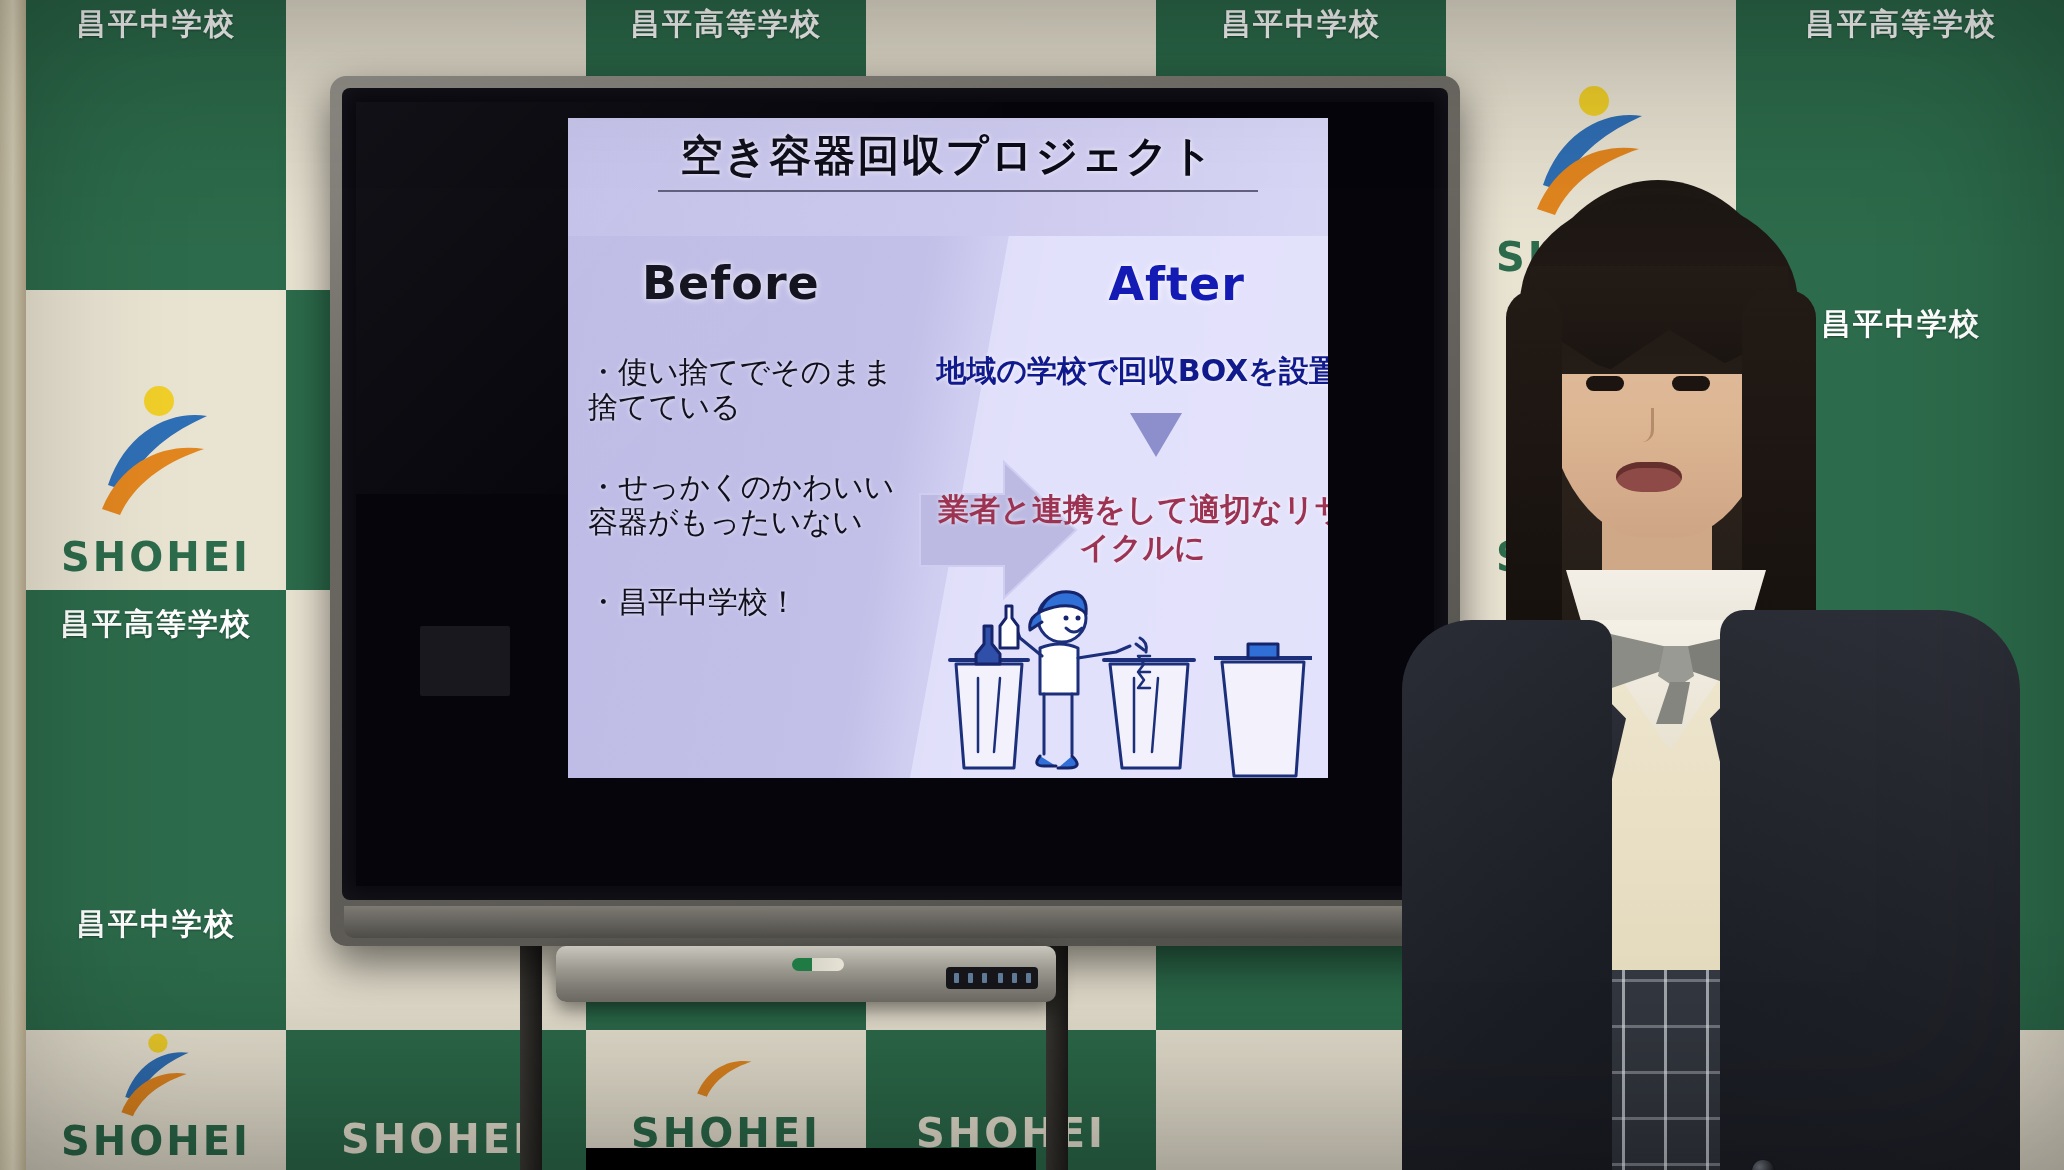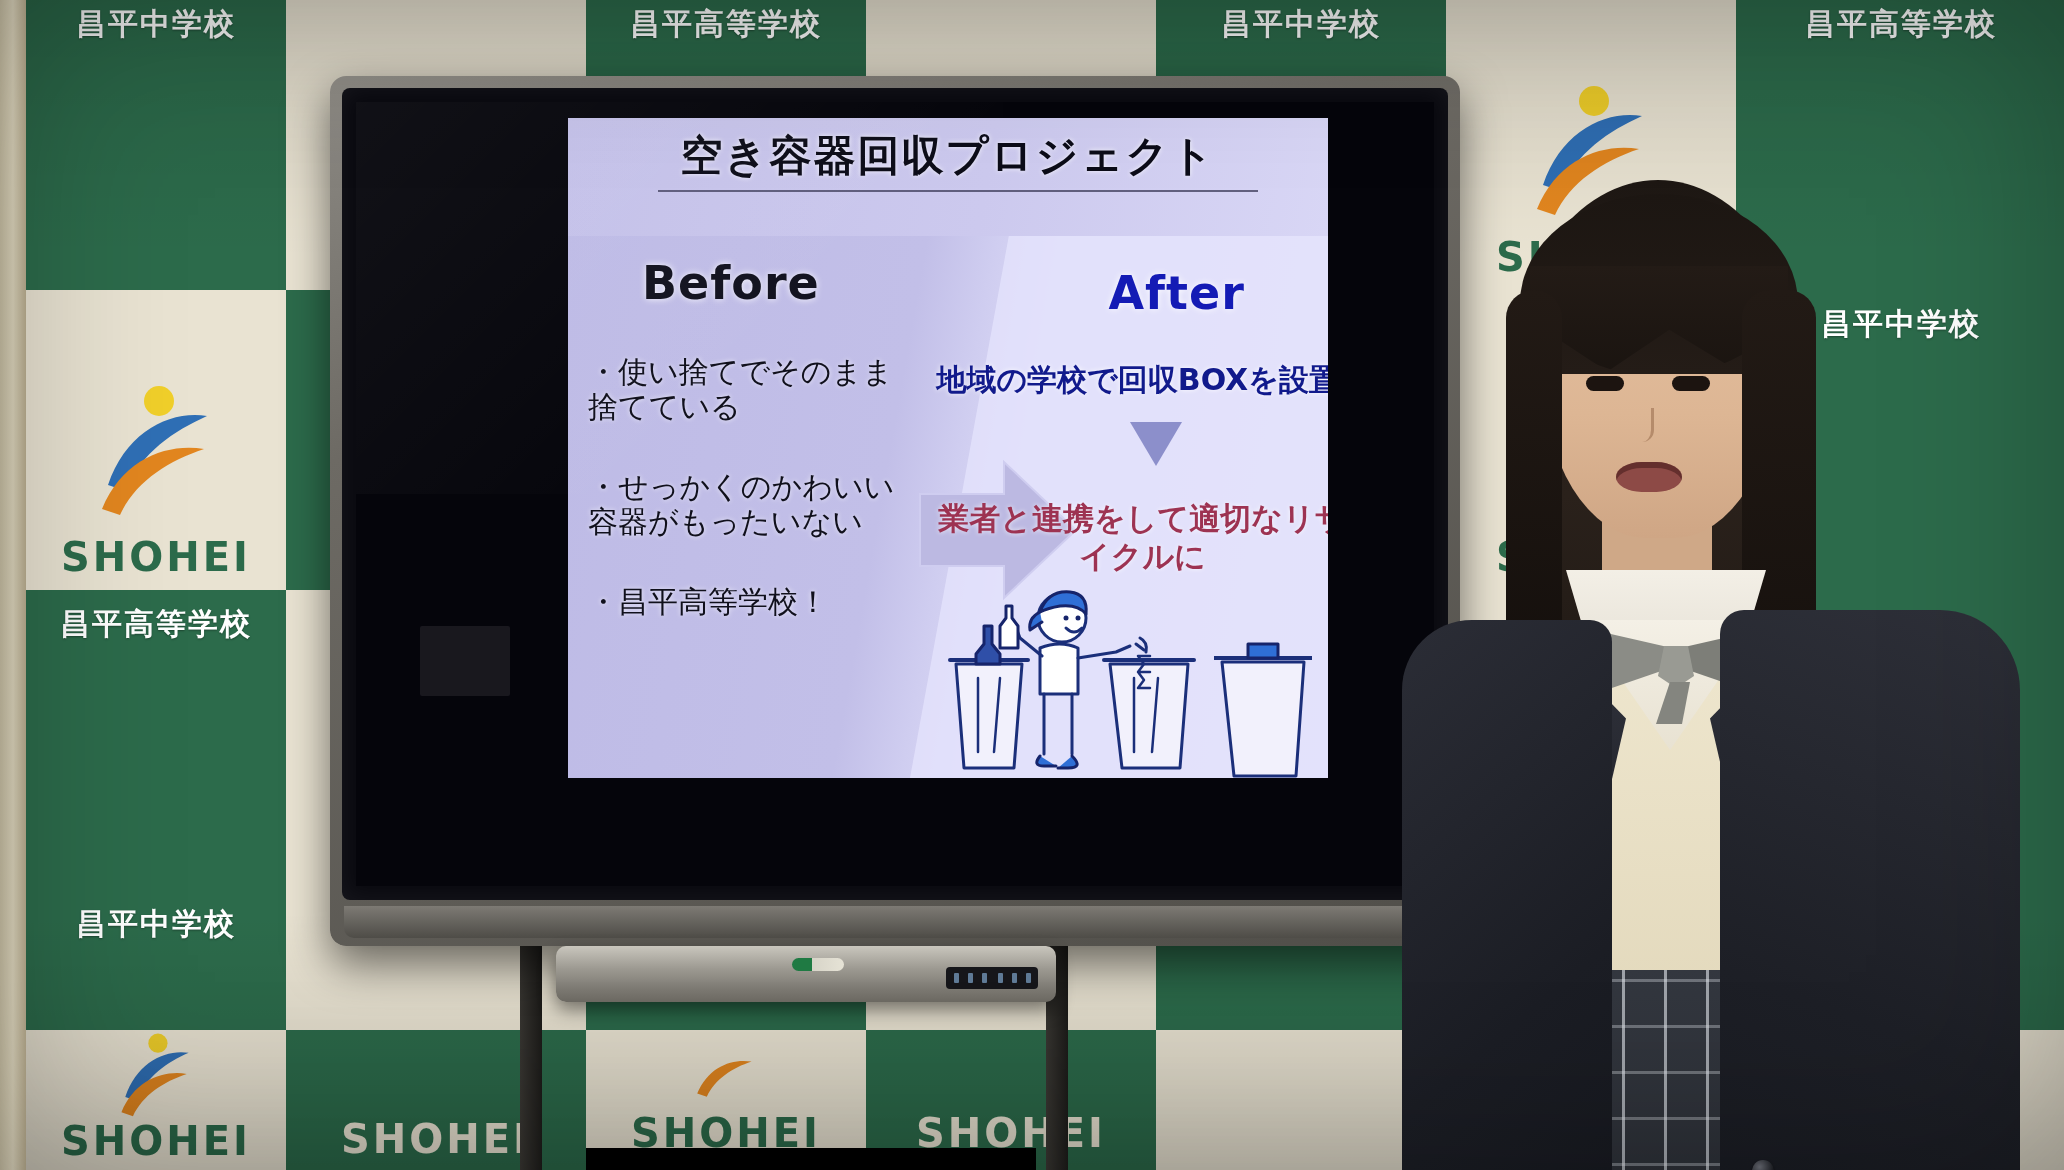--- a/index.html
+++ b/index.html
@@ -98,21 +98,21 @@
     text-align:center; font-size: 42px; font-weight: 700;
     color:#0c0c18; letter-spacing: 2px;
     text-shadow: 0 0 5px rgba(255,255,255,.85);
   }
   .title-rule {
     position:absolute; left:90px; right:70px; top:72px;
     height:2px; background:#3b3a57; opacity:.75;
   }
 
   .col-before { position:absolute; left:0; top:124px; width:56%; height:536px; }
-  .col-after  { position:absolute; left:44%; top:134px; width:56%; height:536px; }
+  .col-after  { position:absolute; left:44%; top:125px; width:56%; height:536px; }
 
   .hdr-before {
     position:absolute; left:74px; top:14px;
     font-size: 46px; font-weight: 800; color:#12121f;
     text-shadow: 0 0 7px rgba(255,255,255,.95);
     letter-spacing: 1px;
   }
   .hdr-after {
     position:absolute; left:206px; top:14px;
     font-size: 46px; font-weight: 800; color:#141bb5;
@@ -431,21 +431,21 @@
 
           <svg class="big-arrow" viewBox="0 0 160 165">
             <path d="M2 46 L86 46 L86 14 L158 82 L86 150 L86 118 L2 118 Z" fill="#bcb9e2" stroke="#cfcdf0" stroke-width="2"></path>
           </svg>
 
           <div class="col-before">
             <div class="hdr-before">Before</div>
             <div class="bullets">
               <div class="bullet">・使い捨てでそのまま捨てている</div>
               <div class="bullet">・せっかくのかわいい容器がもったいない</div>
-              <div class="bullet">・昌平高等学校！</div>
+              <div class="bullet">・昌平中学校！</div>
             </div>
           </div>
 
           <div class="col-after">
             <div class="hdr-after">After</div>
             <div class="after-line1">地域の学校で回収BOXを設置</div>
             <div class="tri-down"></div>
             <div class="after-line2">業者と連携をして適切なリサイクルに</div>
           </div>
 

